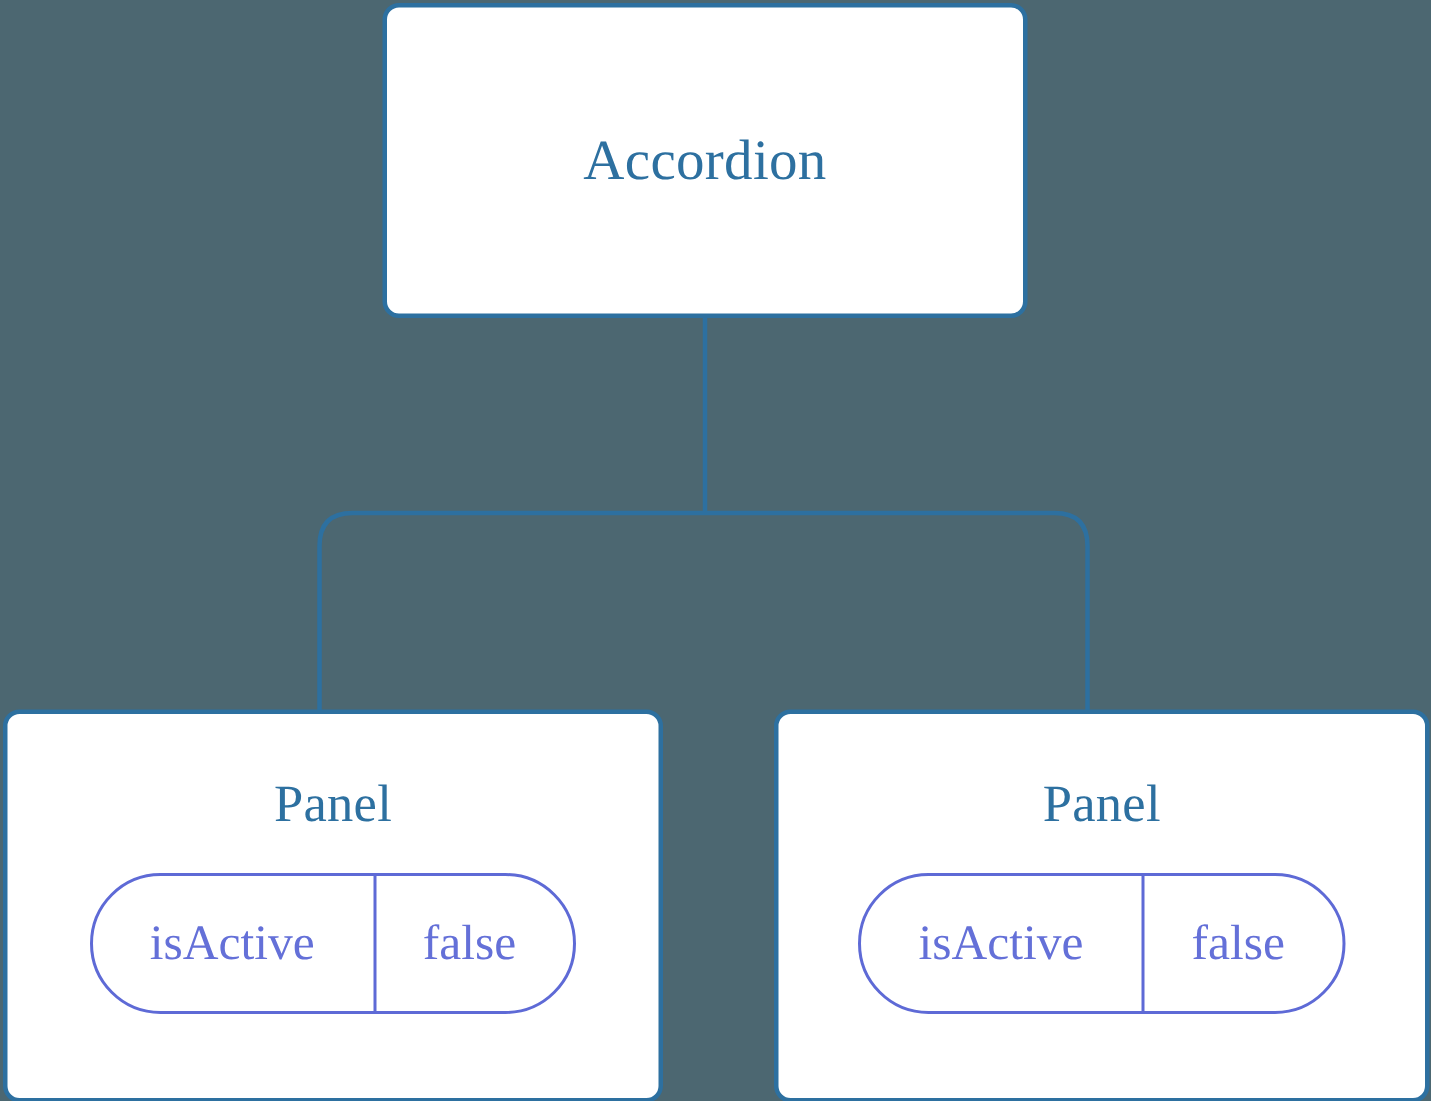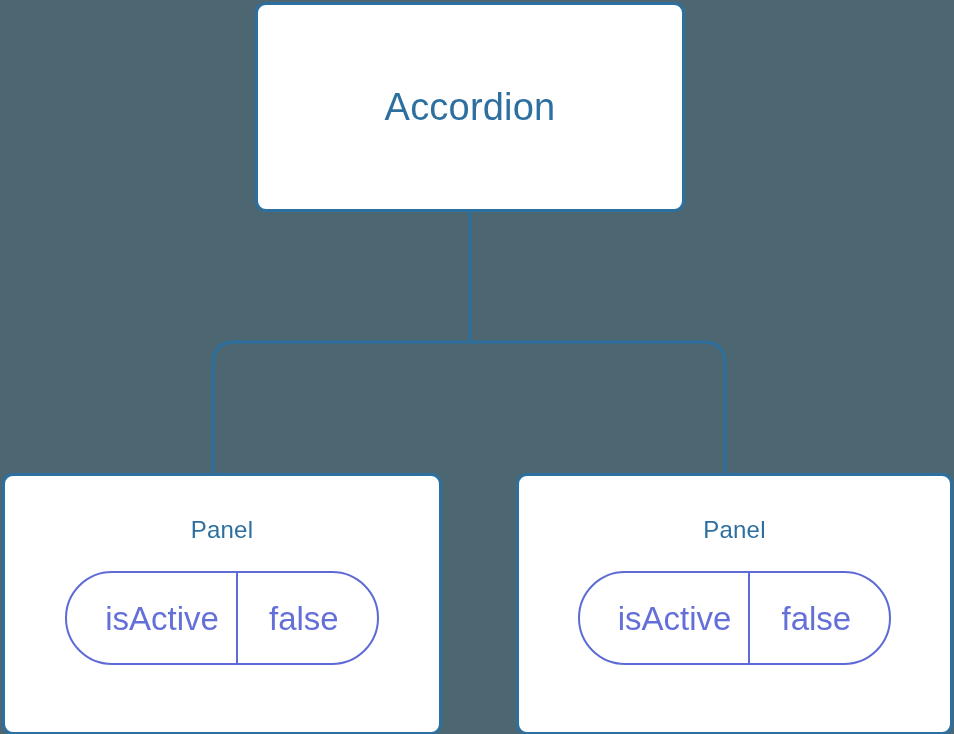--- a/index.html
+++ b/index.html
@@ -12,20 +12,21 @@
     height: 734px;
     background: #4c6771;
     font-family: "Liberation Sans", sans-serif;
     overflow: hidden;
   }
   #canvas {
     position: relative;
     width: 954px;
     height: 734px;
     background: #4c6771;
+    font-family: Liberation Serif, serif;
   }
 
   
   #edges {
     position: absolute;
     left: 0;
     top: 0;
     width: 954px;
     height: 734px;
     pointer-events: none;
@@ -68,21 +69,21 @@
   .node-title {
     color: #2d70a0;
     font-size: 38px;
     font-weight: 400;
     letter-spacing: 0.2px;
     line-height: 1;
     white-space: nowrap;
   }
   .node-child-left .node-title,
   .node-child-right .node-title {
-    font-size: 24px;
+    font-size: 35px;
   }
 
   
   .pill {
     margin-top: 29px;
     display: flex;
     align-items: stretch;
     border: 2px solid #5e6ad6;
     border-radius: 999px;
     background: #ffffff;
@@ -95,21 +96,21 @@
     display: flex;
     align-items: center;
     justify-content: center;
     color: #6470d8;
     font-size: 33px;
     line-height: 1;
     white-space: nowrap;
     box-sizing: border-box;
   }
   .pill-key {
-    padding: 0 17px 0 38px;
+    padding: 0 39px 0 38px;
   }
   .pill-val {
     padding: 0 38px 0 31px;
     border-left: 2px solid #5e6ad6;
     text-align: right;
   }
 </style>
 </head>
 <body>
 

